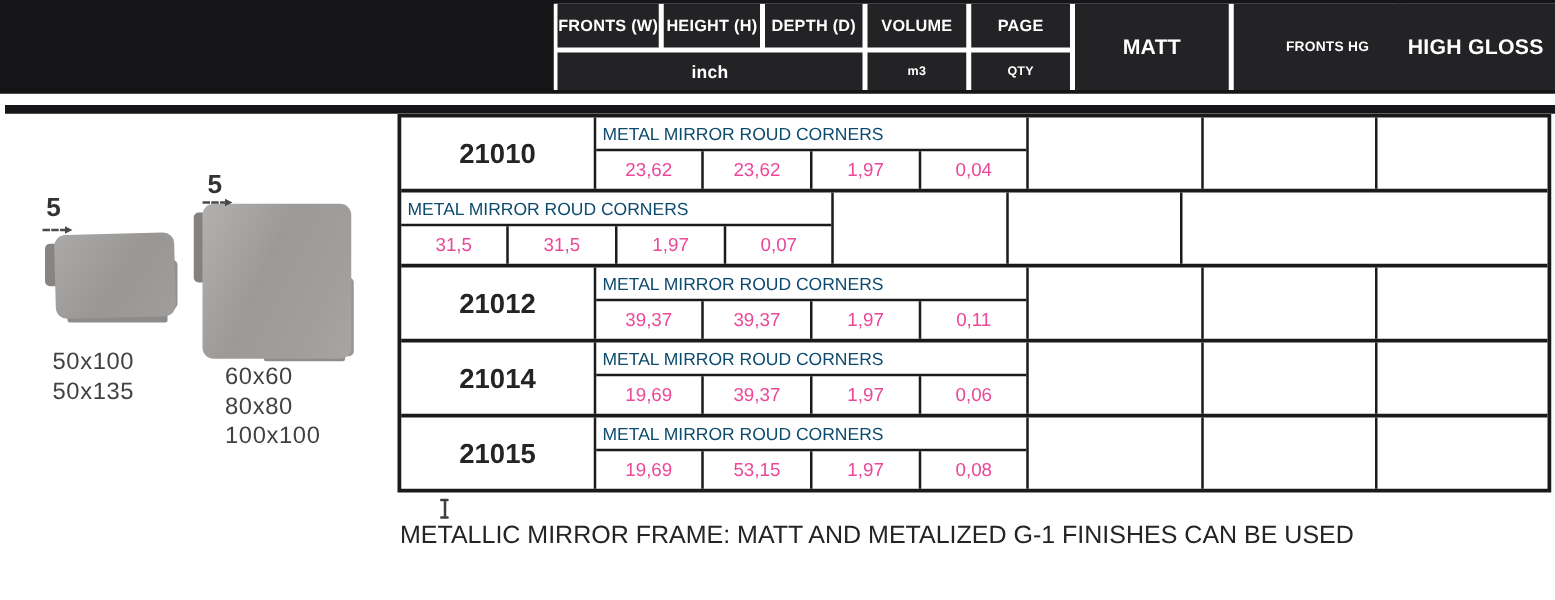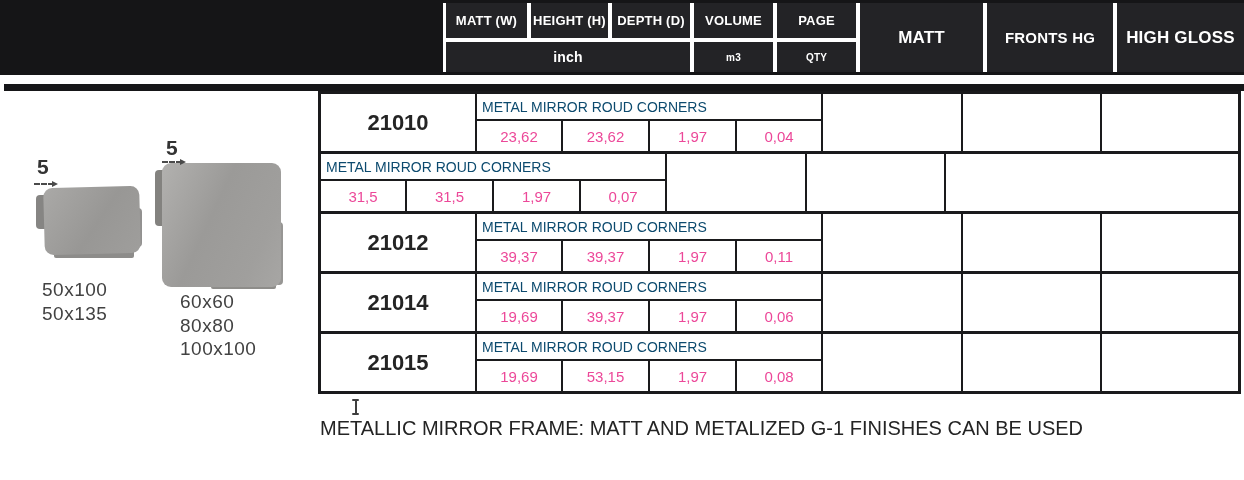--- a/index.html
+++ b/index.html
@@ -13,21 +13,21 @@
          justify-content:center;font-weight:bold;letter-spacing:.2px;white-space:nowrap;}
   .c-w    {left:446px;top:3px;width:81px;height:35px;font-size:13px;}
   .c-h    {left:531px;top:3px;width:77px;height:35px;font-size:13px;}
   .c-d    {left:612px;top:3px;width:78px;height:35px;font-size:13px;}
   .c-vol  {left:694px;top:3px;width:79px;height:35px;font-size:13px;}
   .c-page {left:777px;top:3px;width:79px;height:35px;font-size:13px;}
   .c-inch {left:446px;top:42px;width:244px;height:30px;font-size:14px;}
   .c-m3   {left:694px;top:42px;width:79px;height:30px;font-size:10px;}
   .c-qty  {left:777px;top:42px;width:79px;height:30px;font-size:10px;}
   .c-matt {left:860px;top:3px;width:123px;height:69px;font-size:17px;}
-  .c-fhg  {left:987px;top:3px;width:126px;height:69px;font-size:15px;}
+  .c-fhg  {left:987px;top:3px;width:126px;height:69px;font-size:11px;padding-left:12px;}
   .c-hg   {left:1117px;top:3px;width:127px;height:69px;font-size:17px;}
 
   
   .strip{position:absolute;left:4px;top:84px;width:1240px;height:7px;background:#161618;}
 
   
   .ptable{position:absolute;left:318px;top:91px;width:923px;height:303px;box-sizing:border-box;
           border:3px solid #1a1a1c;background:#ffffff;display:flex;flex-direction:column;}
   .prow{flex:1;display:flex;min-height:0;}
   .prow + .prow{border-top:3px solid #1a1a1c;}
@@ -85,21 +85,21 @@
   .ib-top{left:1px;top:0;width:7px;height:2px;border-radius:2px;}
   .ib-bot{left:1px;bottom:0;width:7px;height:2px;border-radius:2px;}
 </style>
 </head>
 <body>
 
 <div class="page">
 
   <div class="band">
     <div class="hdr-underlay"></div>
-    <div class="hcell c-w">MATT (W)</div>
+    <div class="hcell c-w">FRONTS (W)</div>
     <div class="hcell c-h">HEIGHT (H)</div>
     <div class="hcell c-d">DEPTH (D)</div>
     <div class="hcell c-vol">VOLUME</div>
     <div class="hcell c-page">PAGE</div>
     <div class="hcell c-inch">inch</div>
     <div class="hcell c-m3">m3</div>
     <div class="hcell c-qty">QTY</div>
     <div class="hcell c-matt">MATT</div>
     <div class="hcell c-fhg">FRONTS HG</div>
     <div class="hcell c-hg">HIGH GLOSS</div>

